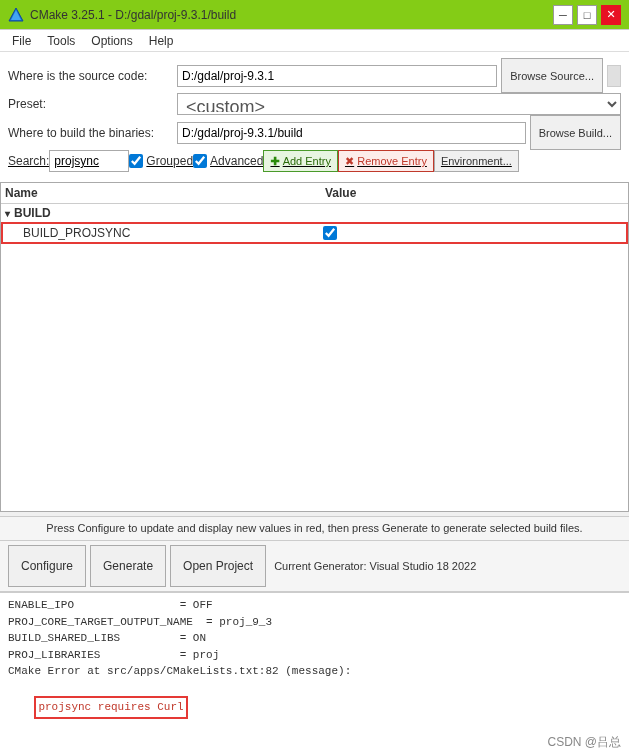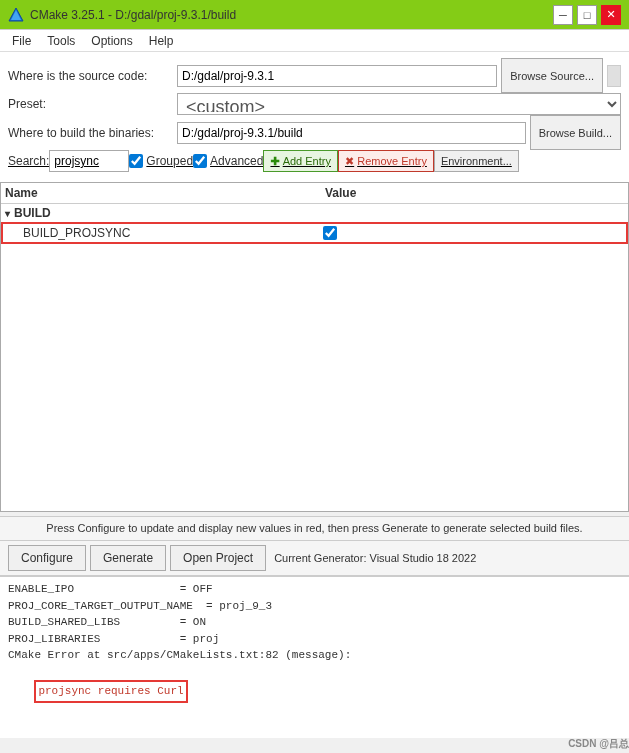--- a/index.html
+++ b/index.html
@@ -265,21 +265,21 @@
     
     .bottom-buttons {
       display: flex;
       align-items: center;
       gap: 4px;
       padding: 4px 8px;
       background: #f5f5f5;
       border-bottom: 1px solid #ccc;
     }
     .action-btn {
-      height: 26px;
+      height: 42px;
       padding: 0 12px;
       border: 1px solid #aaa;
       background: #f0f0f0;
       font-size: 12px;
       cursor: pointer;
       color: #333;
     }
     .generator-text {
       font-size: 11px;
       color: #333;
@@ -306,24 +306,23 @@
       border: 2px solid #e53935;
       display: inline-block;
       padding: 1px 2px;
       background: #fff;
     }
 
     
     .watermark {
       position: absolute;
       bottom: 2px;
-      right: 0;
-      font-size: 10px;
+      right: 8px;
+      font-size: 12px;
       color: #888;
-      font-weight: bold;
     }
 
     
     .table-container::-webkit-scrollbar { width: 12px; }
     .table-container::-webkit-scrollbar-track { background: #f0f0f0; }
     .table-container::-webkit-scrollbar-thumb { background: #c0c0c0; border: 1px solid #aaa; }
   </style>
 </head>
 <body>
 

